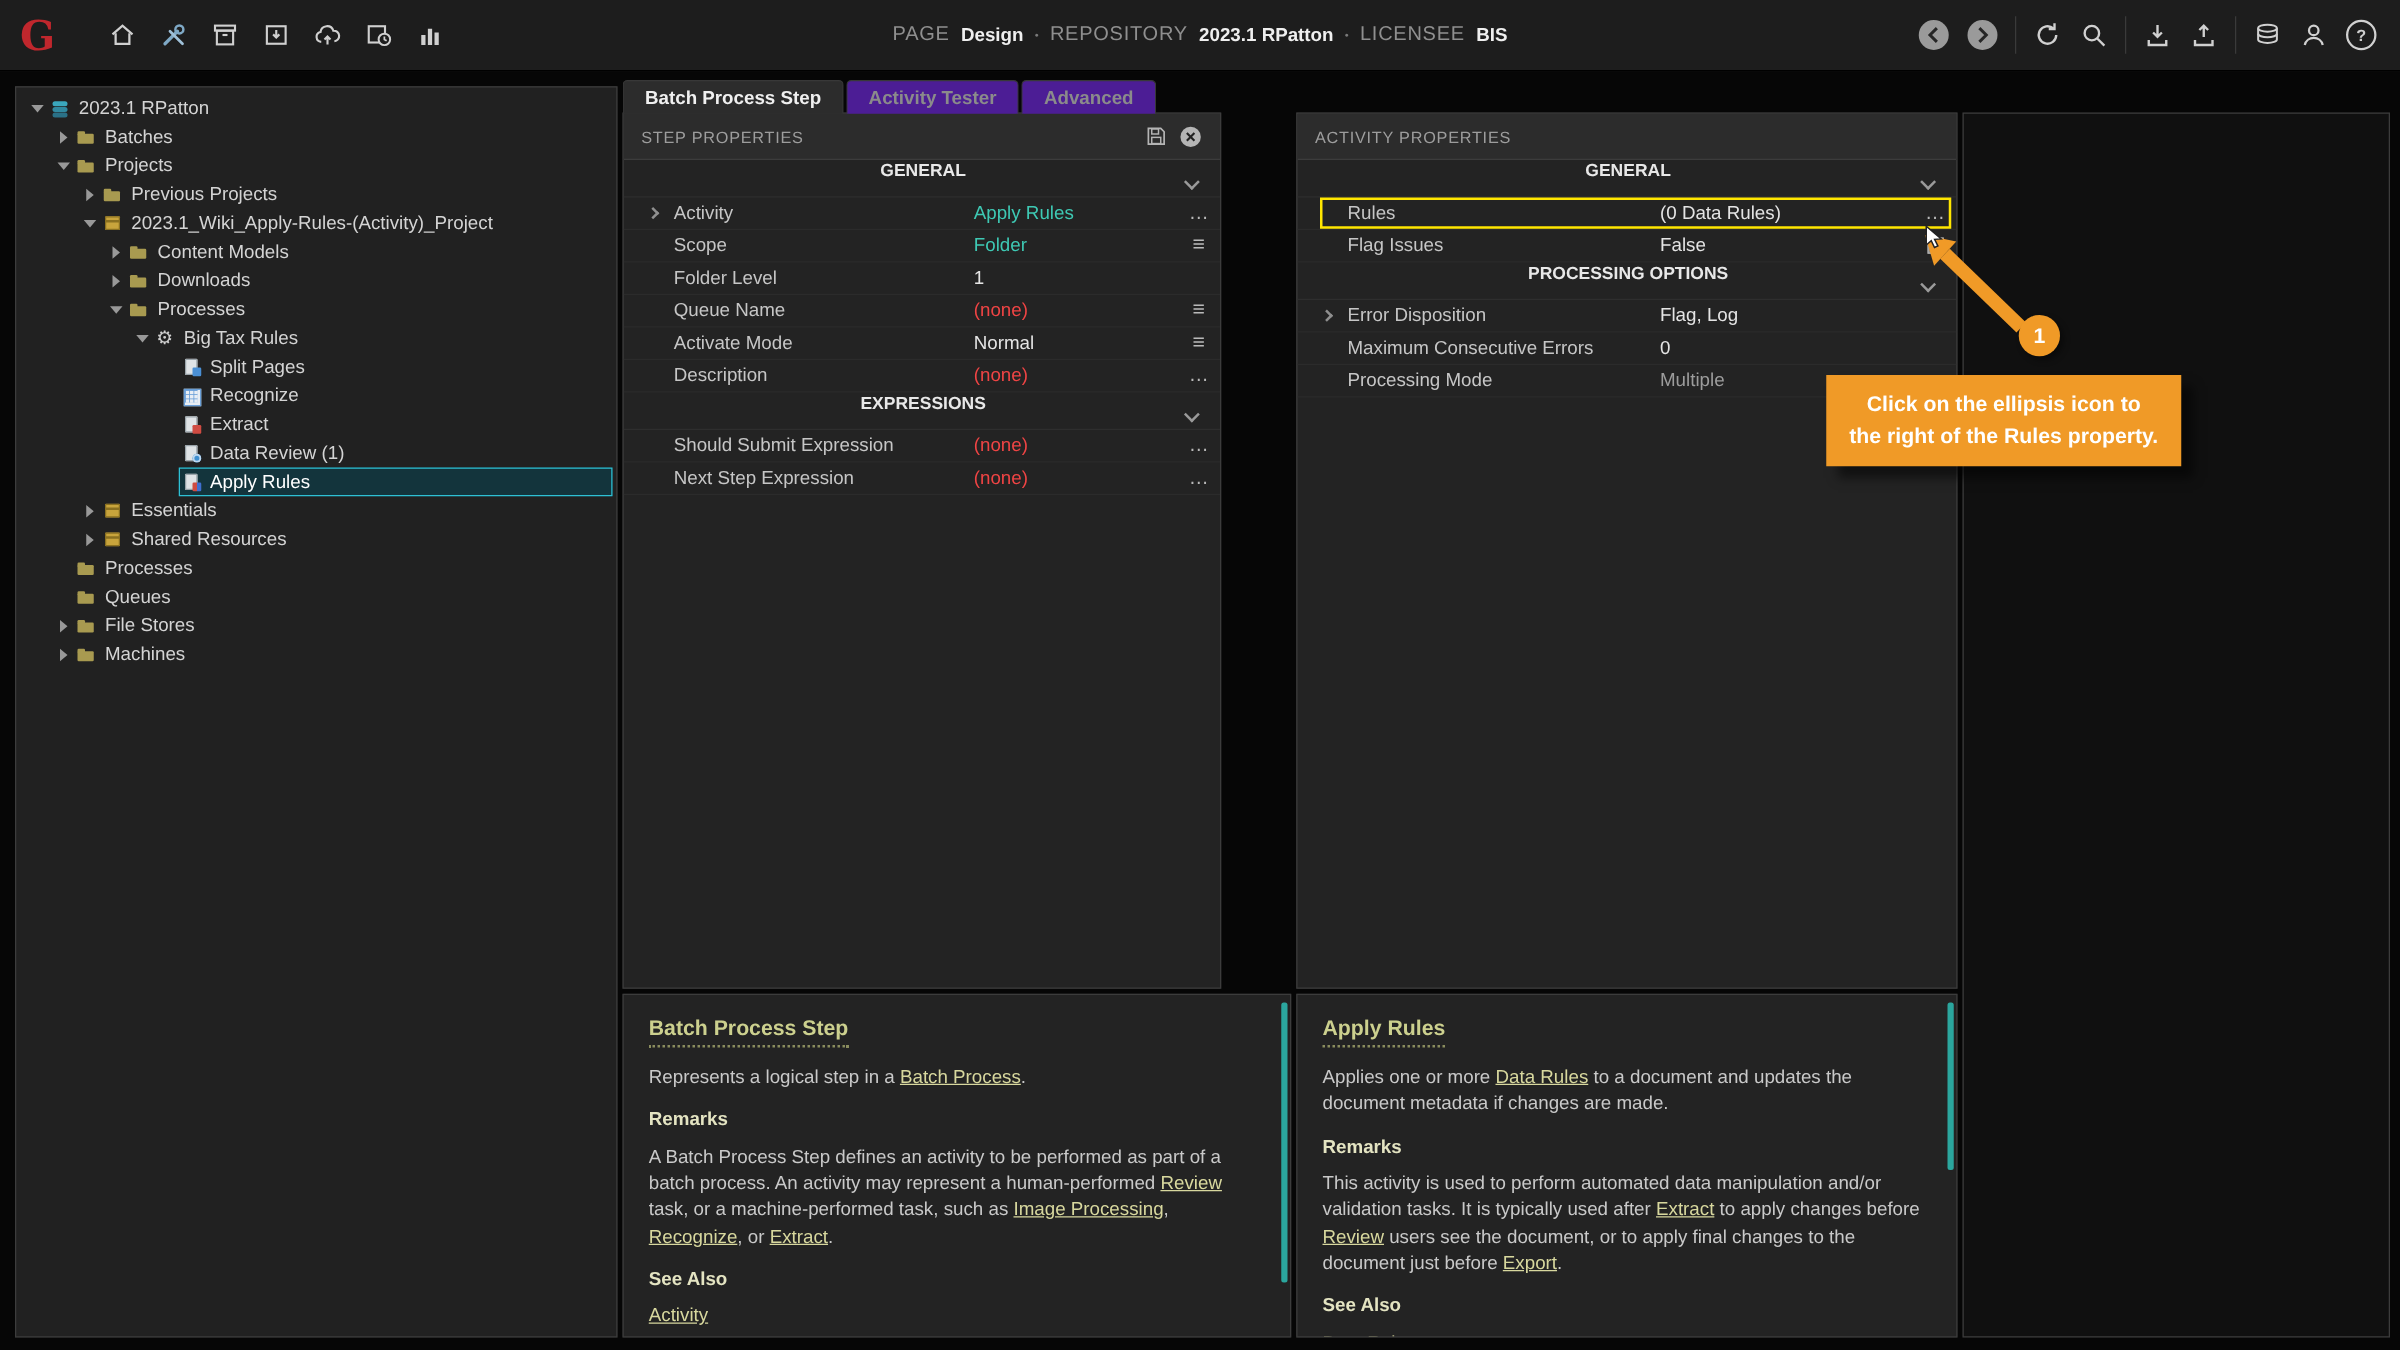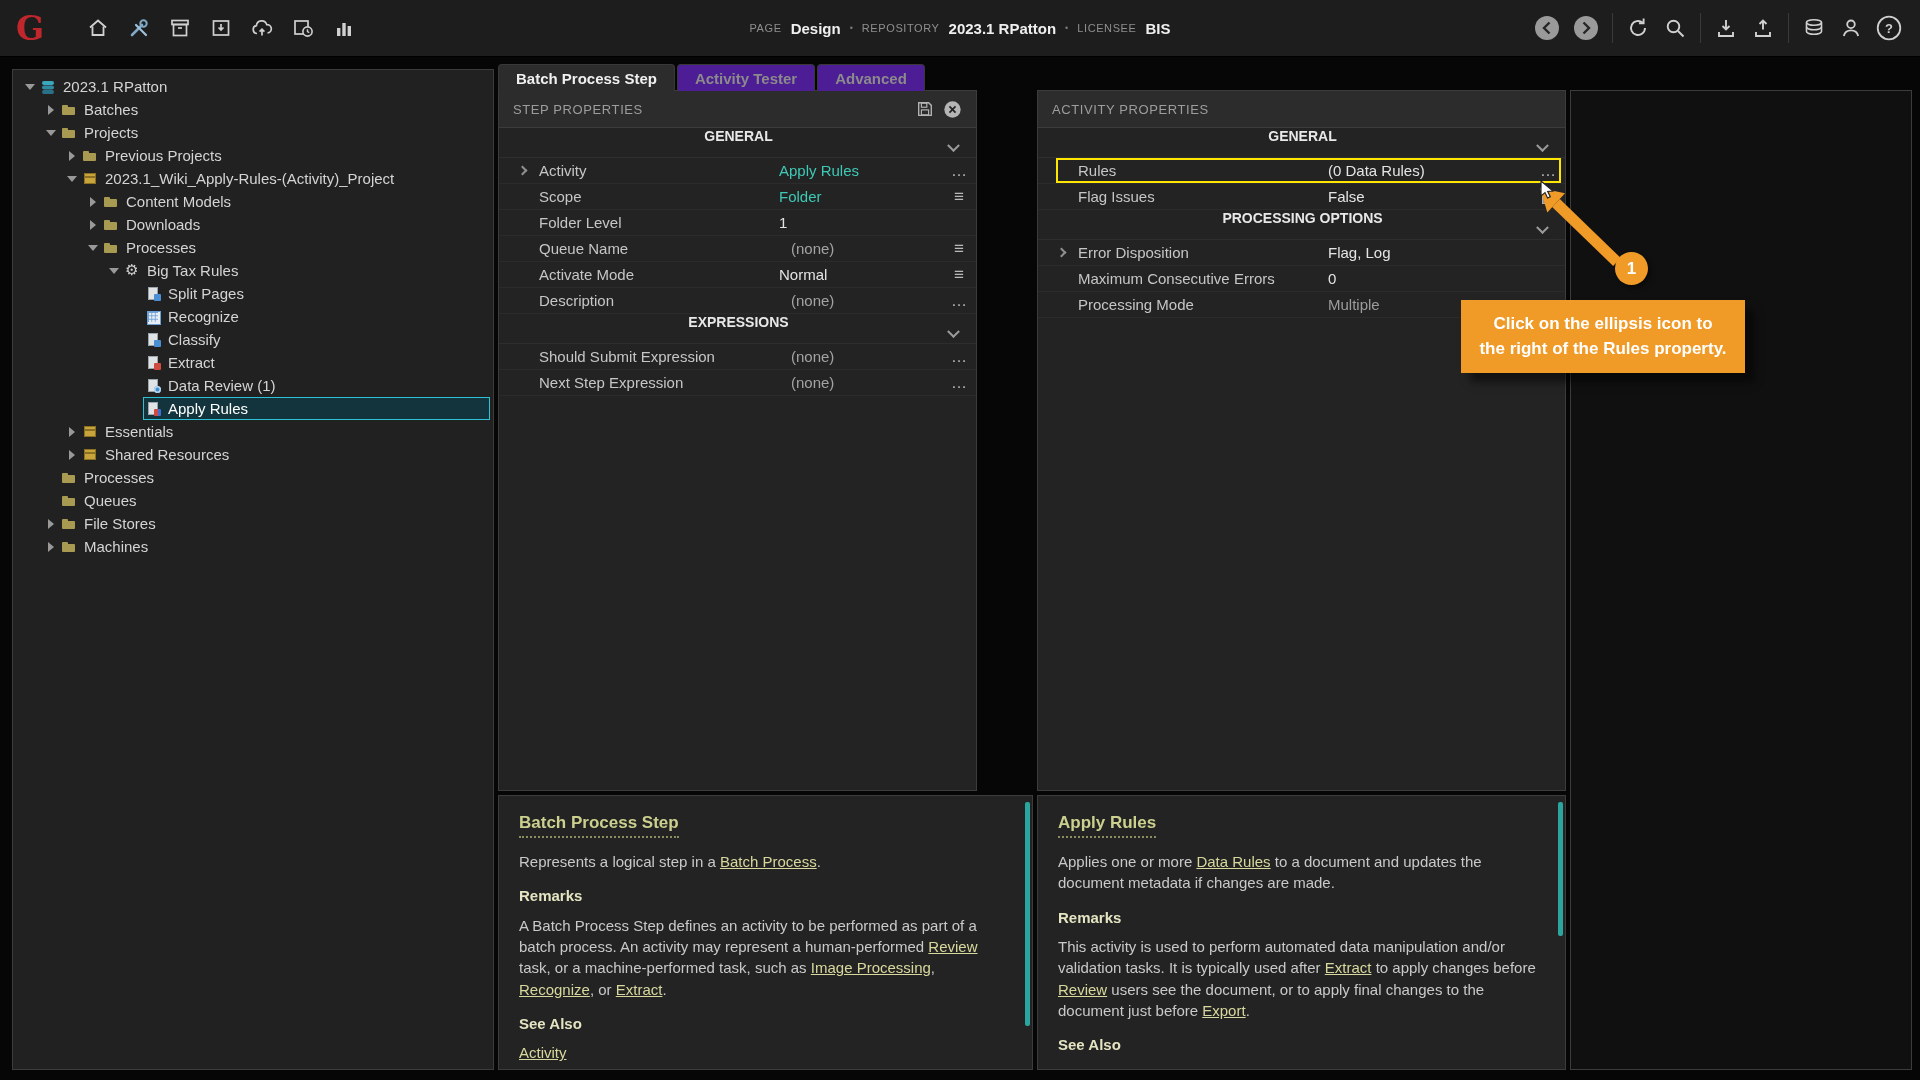--- a/index.html
+++ b/index.html
@@ -8,21 +8,21 @@
 
   
   .topbar { position:absolute; left:0; top:0; width:1920px; height:57px;
     background:#1d1d1d; border-bottom:1px solid #000; display:flex; align-items:center; z-index:10; }
   .logo { margin-left:16px; font-family:"DejaVu Serif", serif; font-weight:bold;
     font-size:33px; color:#c0272d; line-height:1; }
   .nav-icons { display:flex; gap:17px; margin-left:42px; align-items:center; }
   .tb-icon { width:24px; height:24px; display:block; cursor:pointer; }
   .center-info { position:absolute; left:50%; transform:translateX(-50%); display:flex;
     align-items:center; gap:9px; white-space:nowrap; }
-  .ci-label { font-size:11px; color:#8f8f8f; letter-spacing:.6px; }
+  .ci-label { font-size:16px; color:#8f8f8f; letter-spacing:.6px; }
   .ci-value { font-size:15px; font-weight:bold; color:#efefef; }
   .ci-sep { font-size:9px; color:#7a7a7a; }
   .right-icons { margin-left:auto; display:flex; align-items:center; gap:13px; padding-right:18px; }
   .vdiv { width:1px; height:30px; background:#3a3a3a; }
   .circle-btn { width:26px; height:26px; display:block; cursor:pointer; }
 
   
   .panel { position:absolute; background:#232323; border:1px solid #3c3c3c; overflow:hidden; }
   #tree-panel  { left:12px;   top:69px;  width:482px; height:1001px; background:#212121; padding-top:5px; }
   #step-panel  { left:498px;  top:90px;  width:479px; height:701px; }
@@ -84,21 +84,21 @@
   .chev { margin-left:auto; width:9px; height:9px; border-right:2px solid #9a9a9a;
     border-bottom:2px solid #9a9a9a; transform:rotate(45deg) translate(-2px,-2px); cursor:pointer; }
   .prow { position:relative; display:flex; align-items:center; height:26px;
     border-bottom:1px solid #2b2b2b; padding-left:40px; font-size:15px; cursor:default; }
   .pexp { position:absolute; left:20px; top:9px; width:7px; height:7px; border-right:2px solid #8f8f8f;
     border-bottom:2px solid #8f8f8f; transform:rotate(-45deg); }
   .plabel { flex:0 0 240px; color:#c6c6c6; white-space:nowrap; }
   #act-panel .plabel { flex:0 0 250px; }
   .pvalue { flex:1; color:#e4e4e4; white-space:nowrap; }
   .pvalue.accent { color:#3ec9b4; }
-  .pvalue.dim { color:#a3a3a3;margin-left:12px; }
+  .pvalue.dim { color:#ef4444; }
   .pvalue.muted { color:#9c9c9c; }
   .pact { flex:0 0 34px; text-align:center; color:#b9b9b9; font-size:16px; cursor:pointer; line-height:26px; }
   .pact.ellipsis::before { content:"…"; }
   .pact.menu::before { content:"≡"; font-size:17px; }
   .pact.box::before { content:""; display:inline-block; width:11px; height:11px; background:#8f8f8f;
     border:1px solid #b0b0b0; vertical-align:middle; }
   .hl::after { content:""; position:absolute; left:18px; right:4px; top:0; bottom:0;
     border:2px solid #ffe600; pointer-events:none; }
 
   
@@ -284,27 +284,20 @@
       <div class="tinner">
         <span class="ticon page b-blue"></span>
         <span>Split Pages</span>
       </div>
     </div>
   <div class="trow l5">
       <span class="exp n"></span>
       <div class="tinner">
         <span class="ticon grid"></span>
         <span>Recognize</span>
-      </div>
-    </div>
-  <div class="trow l5">
-      <span class="exp n"></span>
-      <div class="tinner">
-        <span class="ticon page b-blue"></span>
-        <span>Classify</span>
       </div>
     </div>
   <div class="trow l5">
       <span class="exp n"></span>
       <div class="tinner">
         <span class="ticon page b-red"></span>
         <span>Extract</span>
       </div>
     </div>
   <div class="trow l5">

